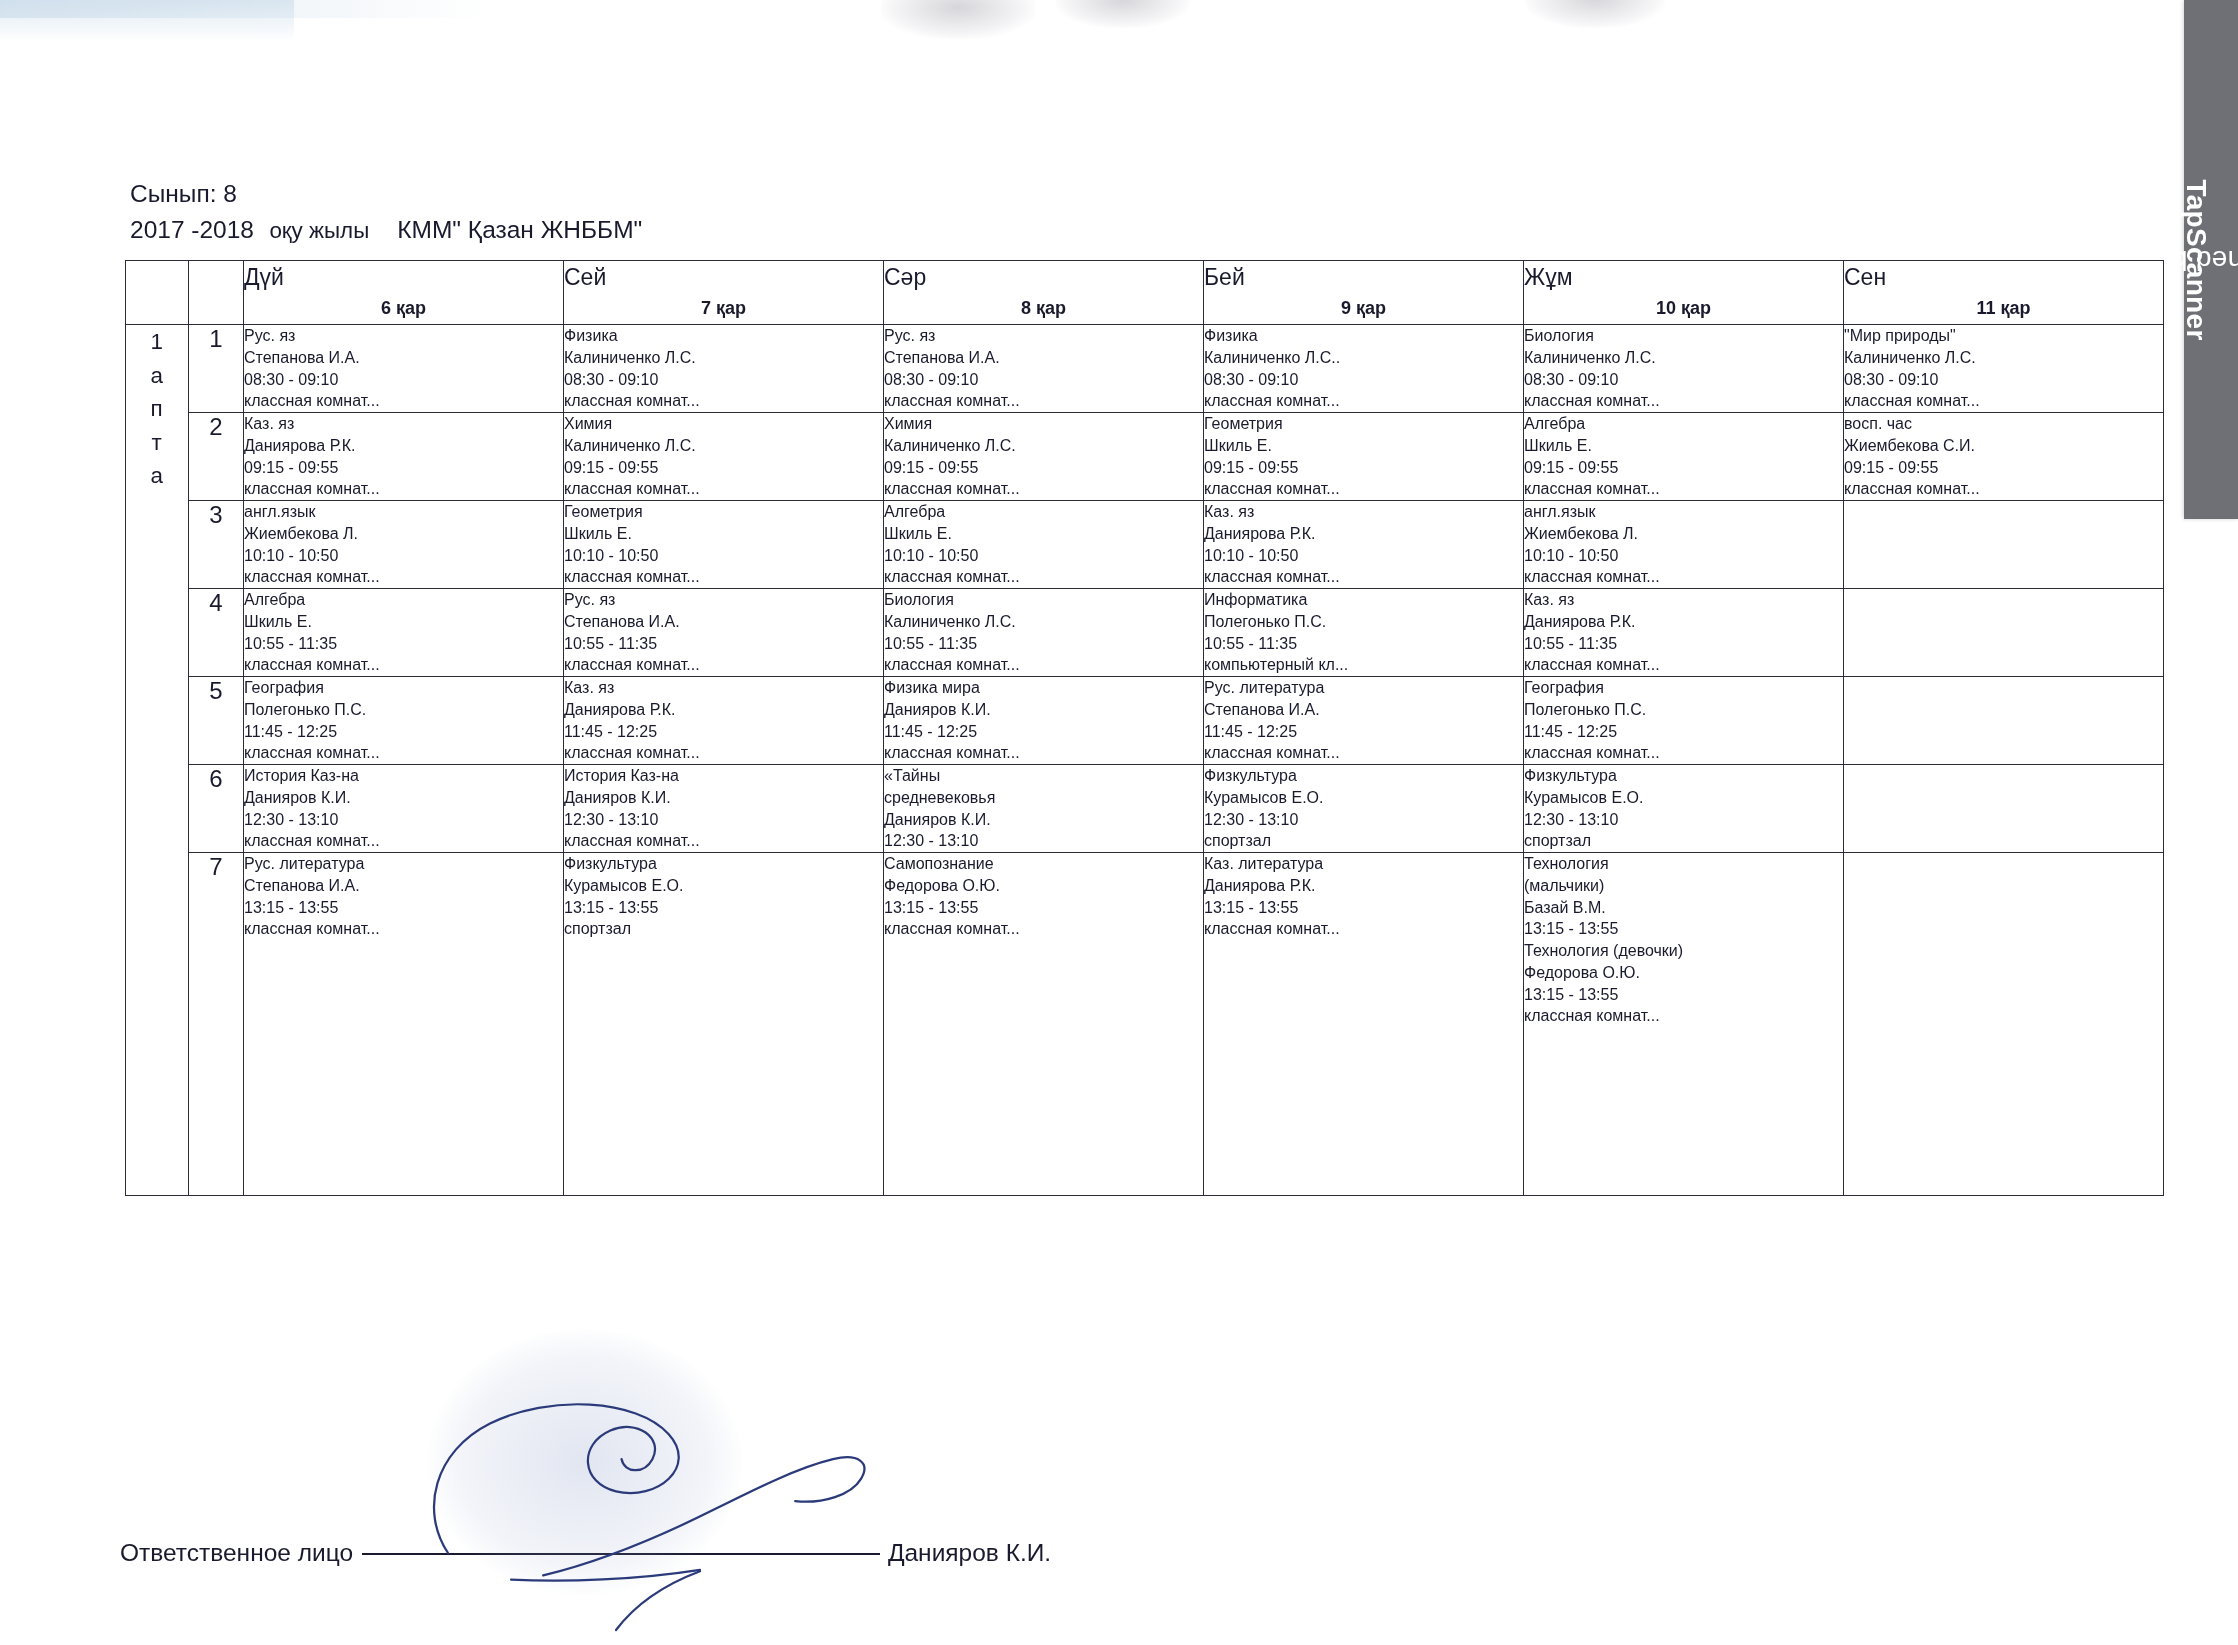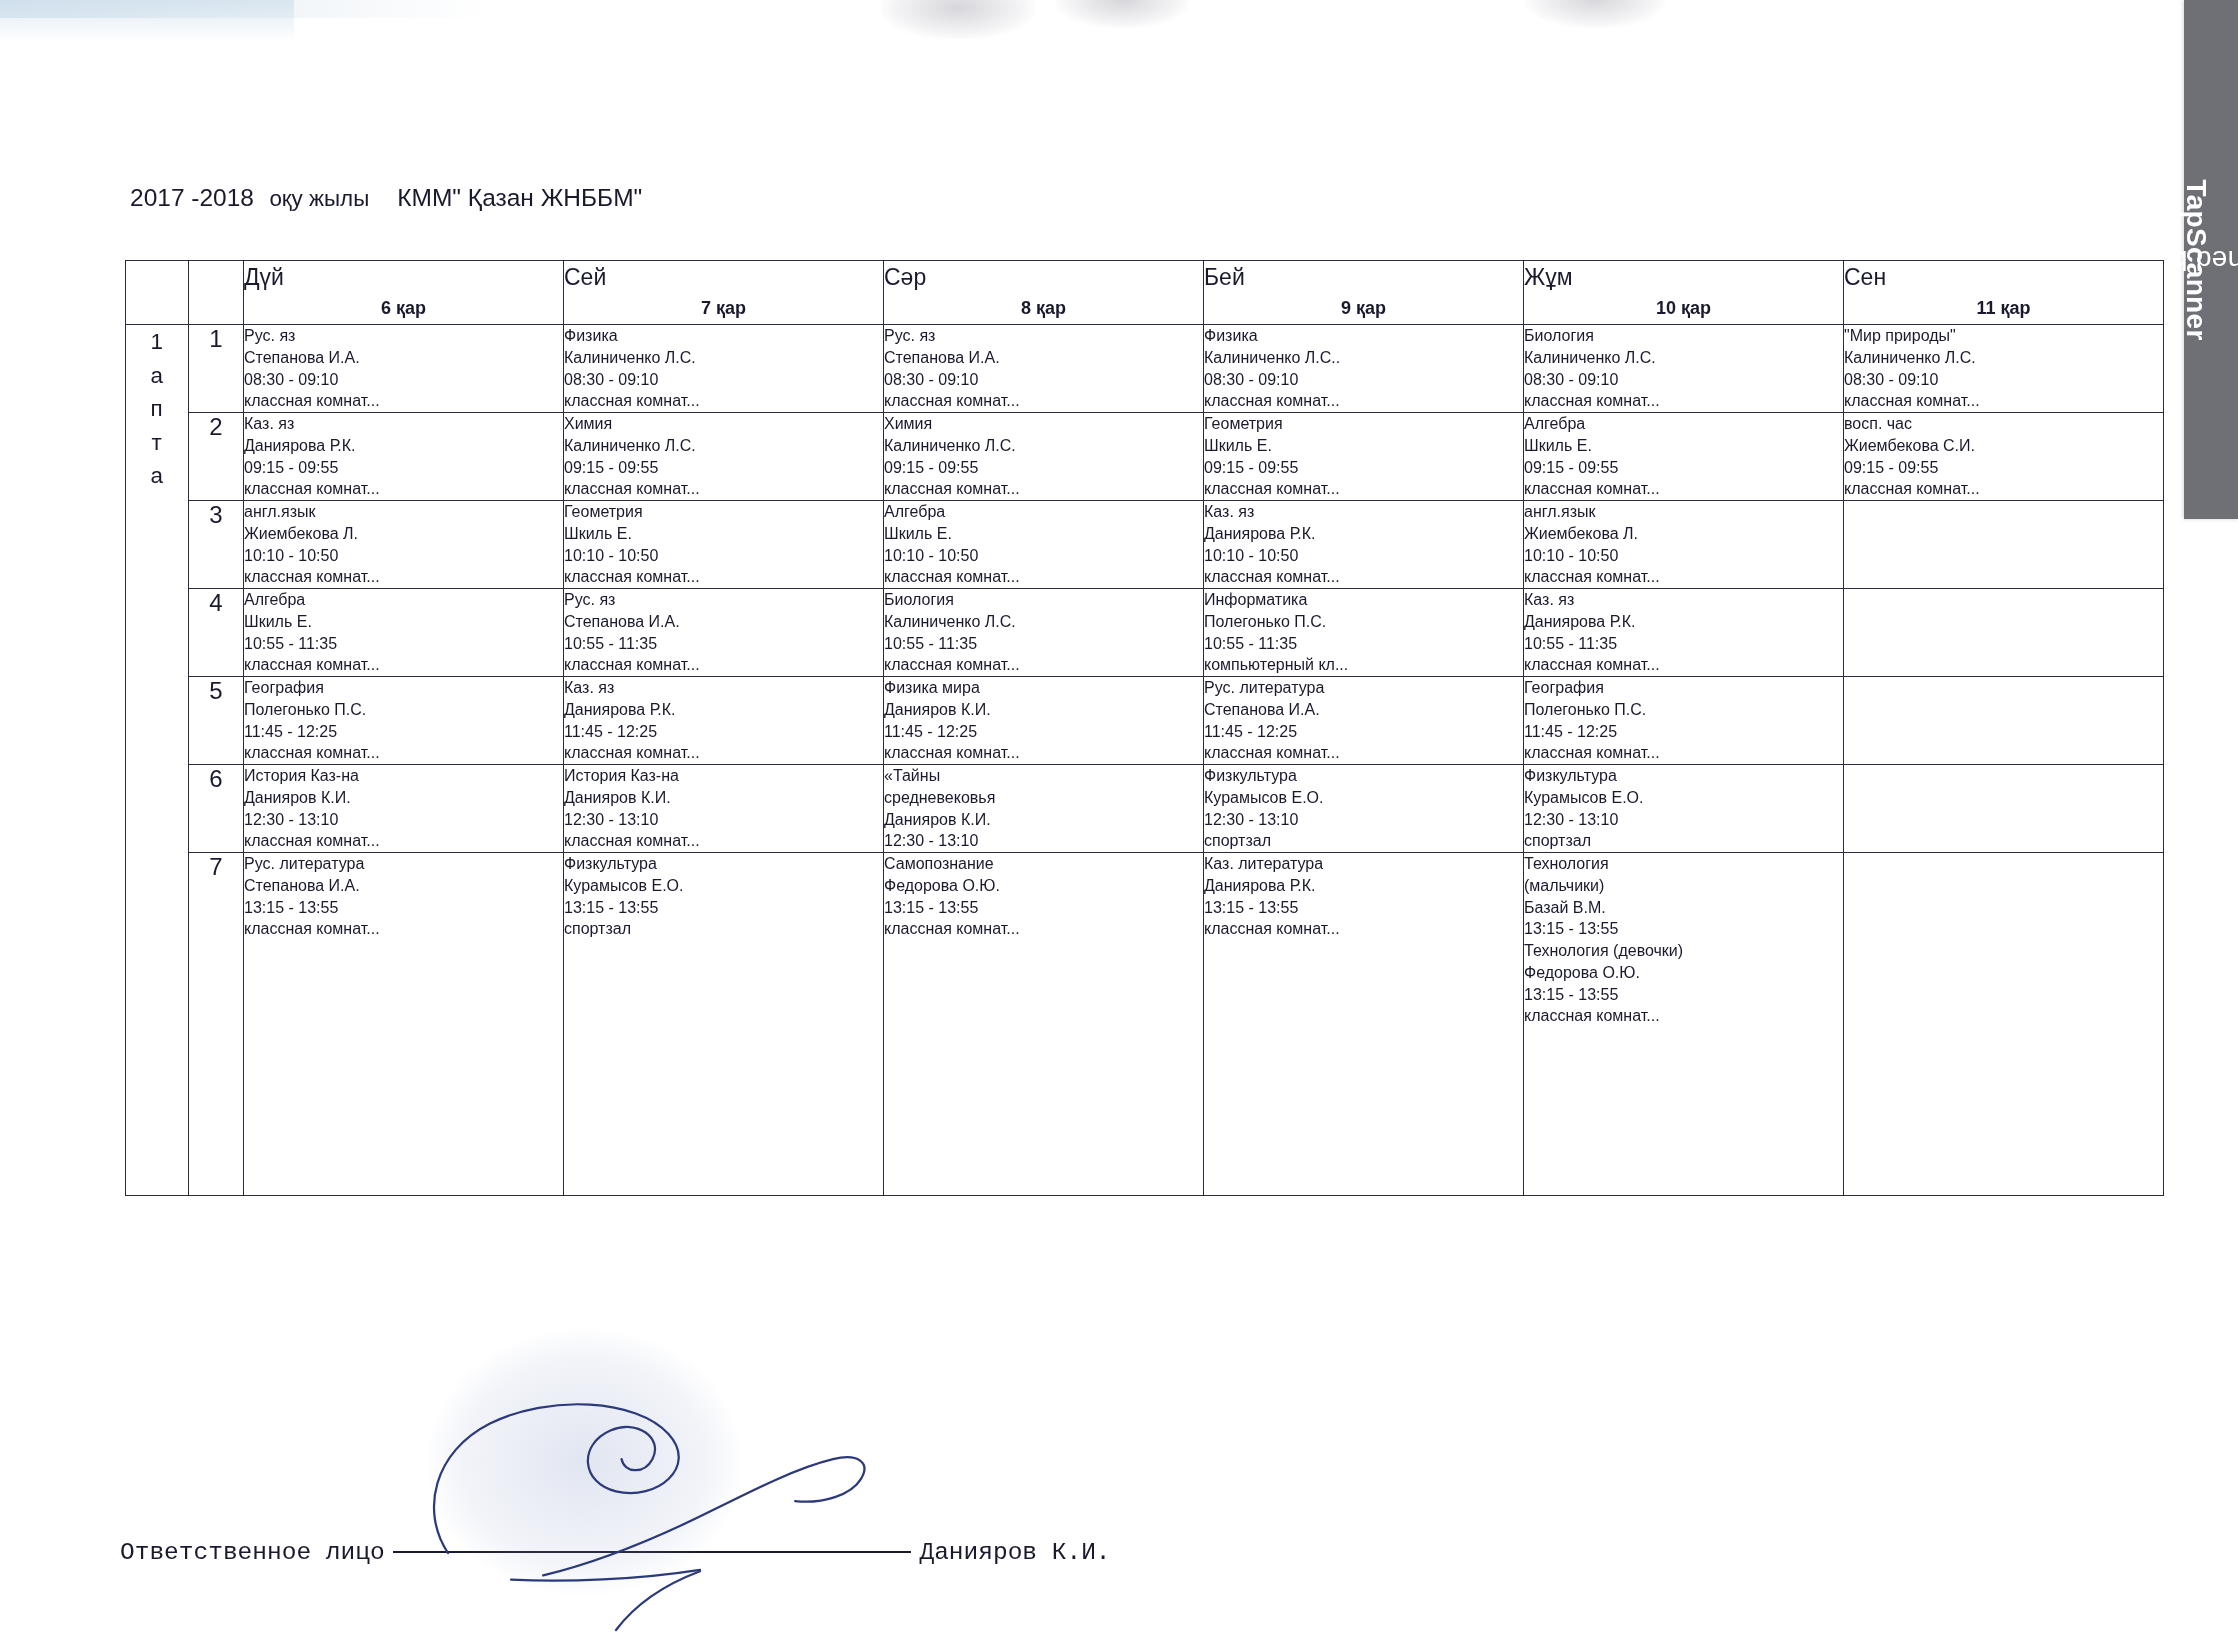--- a/index.html
+++ b/index.html
@@ -134,21 +134,20 @@
   }
   .weekcell span { display: block; }
 
   
   .footer {
     position: absolute;
     left: 120px;
     top: 1539px;
     font-size: 24.5px;
     white-space: nowrap;
-    font-family: Liberation Mono, monospace;
   }
   .footer .sig-line {
     display: inline-block;
     width: 518px;
     border-bottom: 2.1px solid #1a1a2e;
     margin: 0 8.4px;
     vertical-align: 5.6px;
   }
 
   
@@ -180,20 +179,21 @@
 <div class="scan-smudge" style="left:1056px;top:-28px;width:133px;height:56px;"></div>
 <div class="scan-smudge" style="left:1525px;top:-31px;width:140px;height:59px;"></div>
 
 <div class="watermark">
   <span>
     <span>Scanned by </span><b>TapScanner</b>
   </span>
 </div>
 
 <div class="doc-header">
+  <div class="line1">Сынып: 8</div>
   <div class="line2">
     <span class="year">2017 -2018</span><span class="yearword">оқу жылы</span><span class="school">КММ" Қазан ЖНББМ"</span>
   </div>
 </div>
 
 <table class="grid">
   <colgroup>
     <col class="c-week">
       <col class="c-num">
     <col class="c-day">

